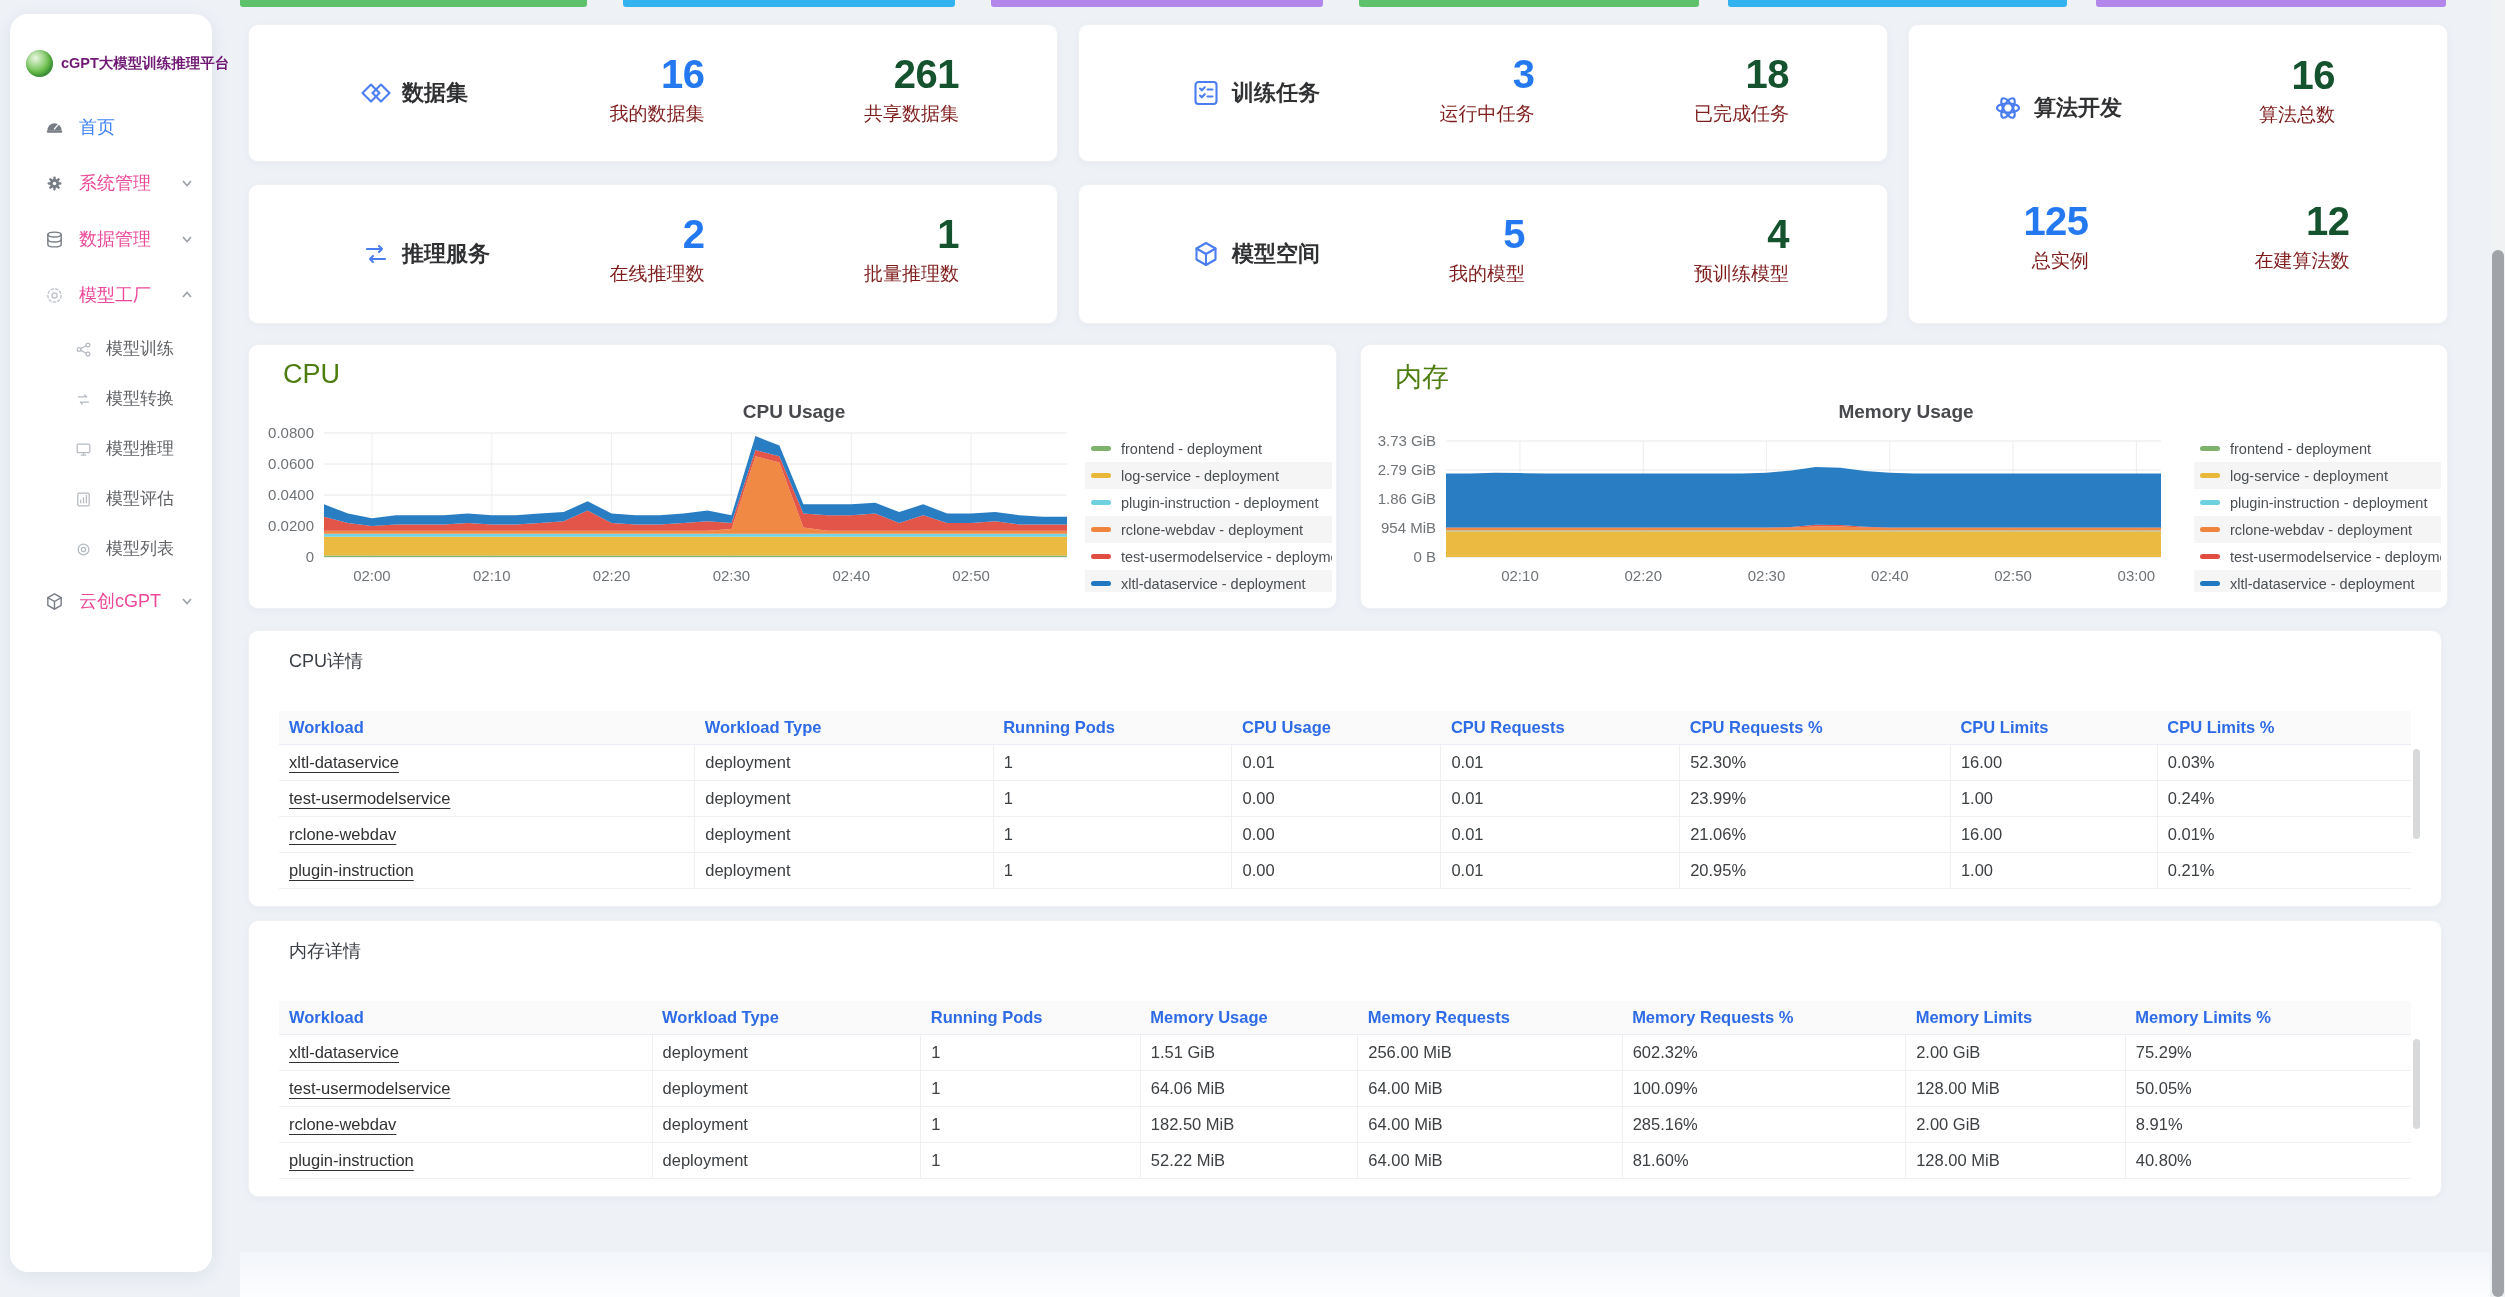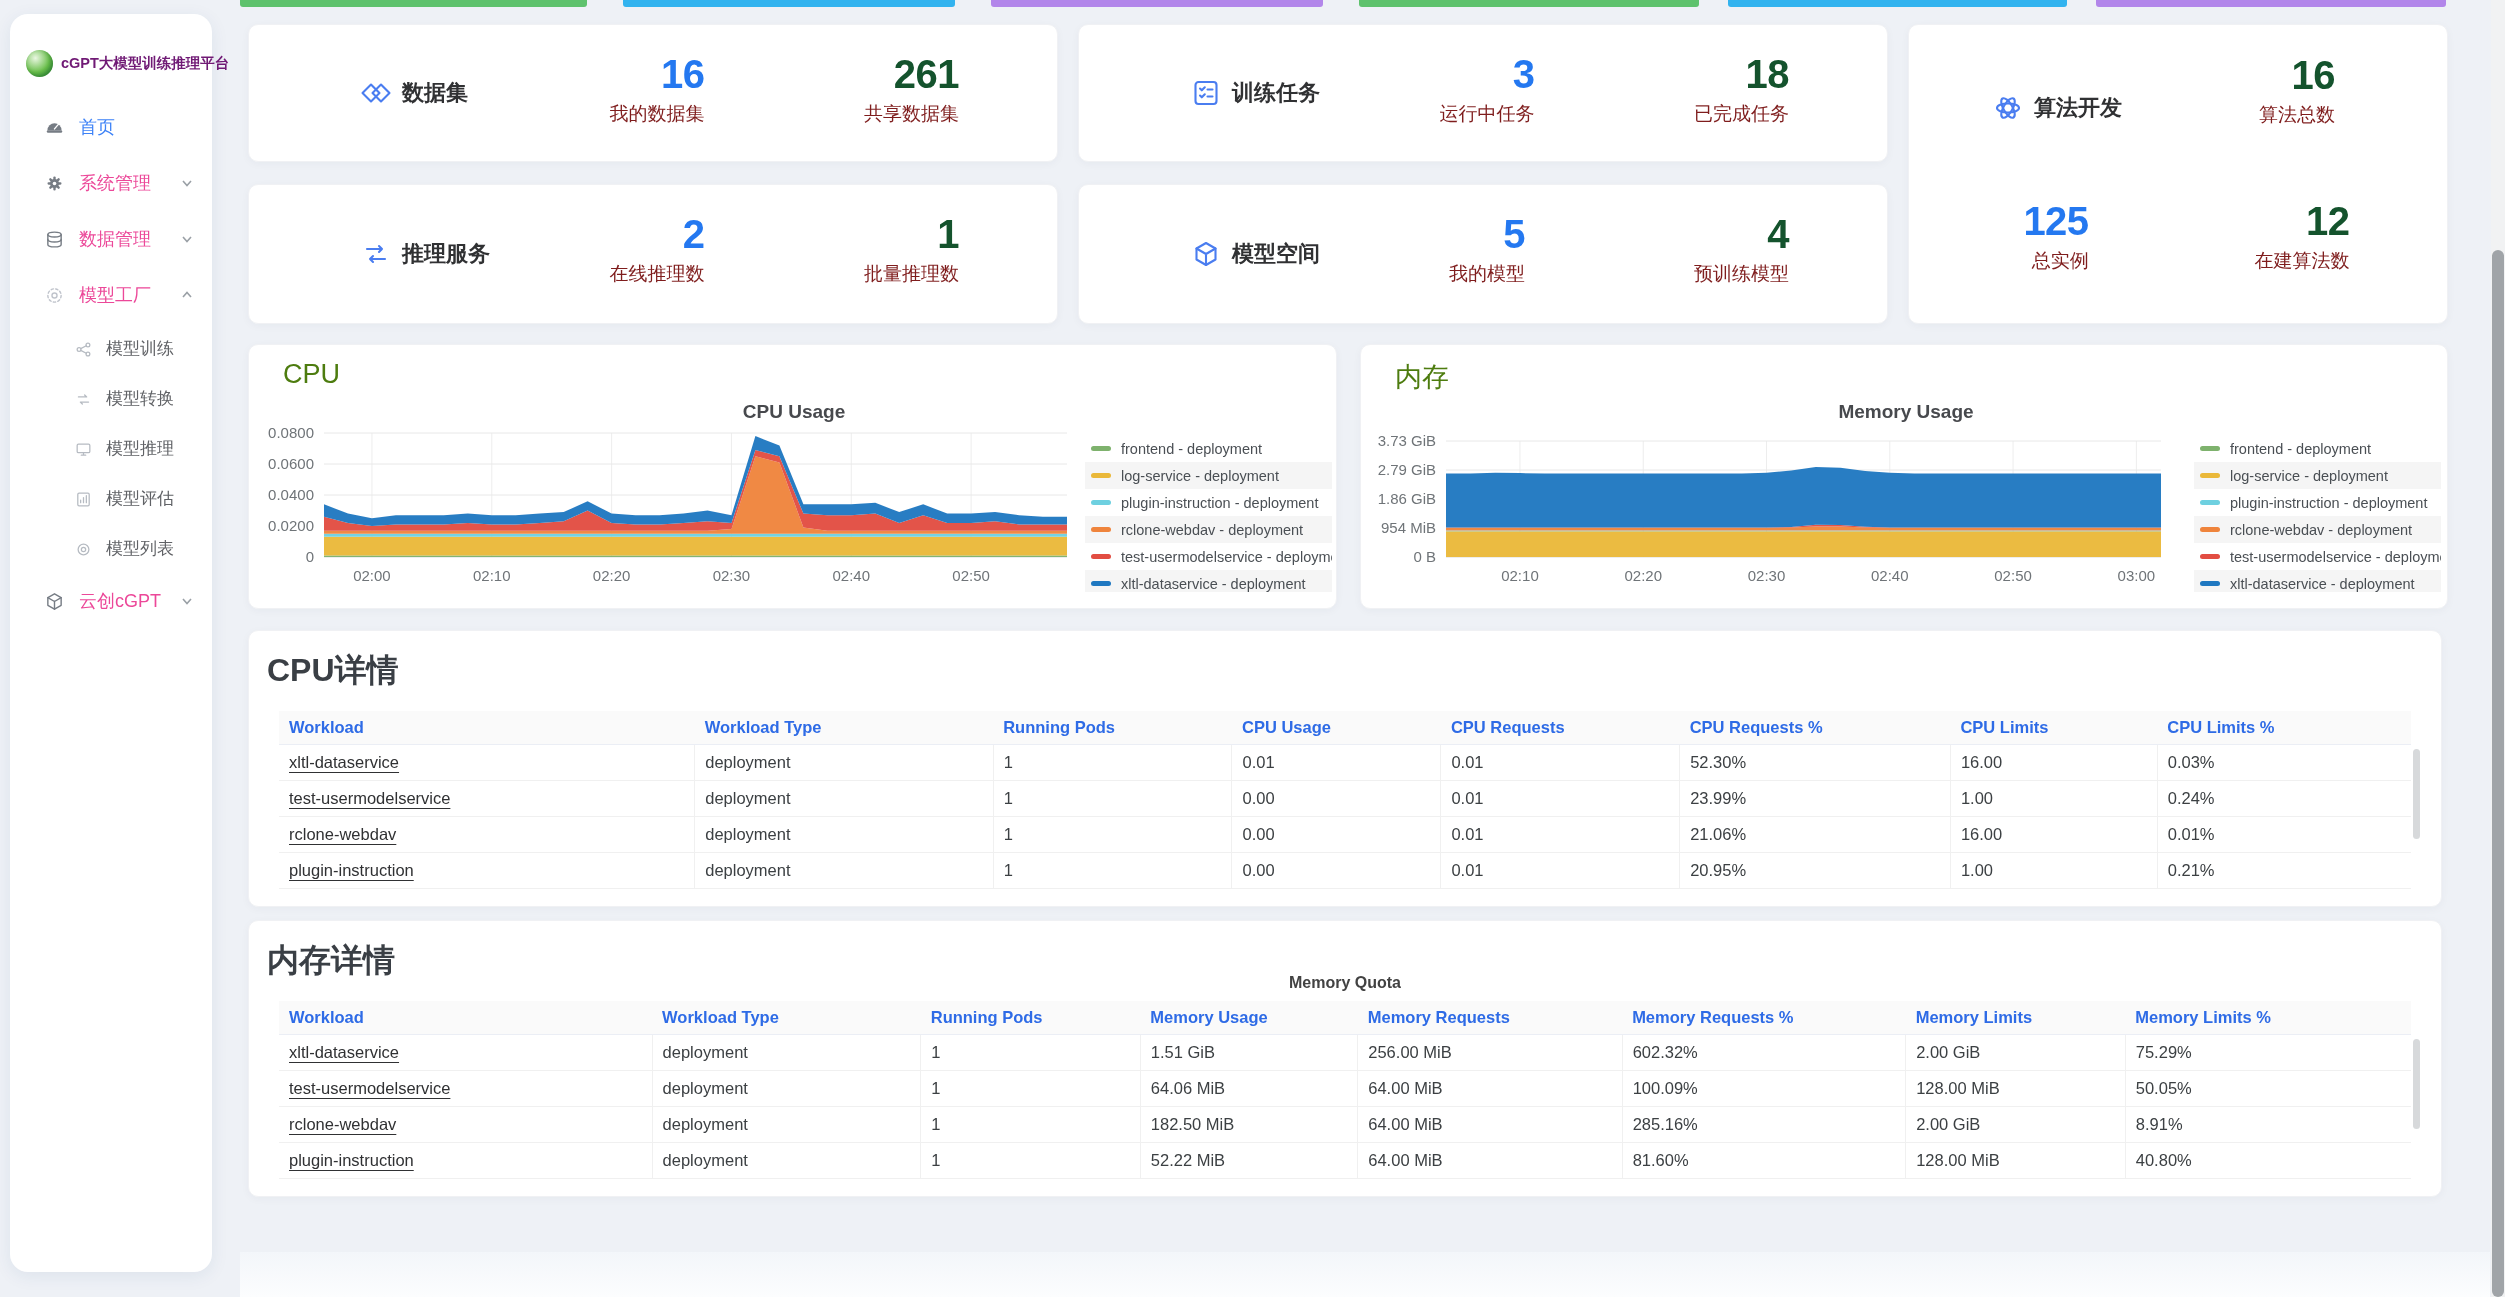--- a/index.html
+++ b/index.html
@@ -61,21 +61,21 @@
   #cpu-legend{right:4px}
   #mem-legend{right:6px}
   .legend-item{display:flex;align-items:center;height:27px;padding:0 6px;cursor:pointer}
   .legend-item:nth-child(even){background:#f5f5f5}
   .legend-swatch{width:20px;height:5px;border-radius:2.5px;margin-right:10px;flex:0 0 auto}
   .legend-label{font-size:14.5px;color:#4a4f54;white-space:nowrap}
 
   
   #card-cpu-detail{left:248px;top:630px;width:2192px;height:275px}
   #card-mem-detail{left:248px;top:920px;width:2192px;height:275px}
-  .section-title{position:absolute;left:18px;top:18px;font-size:32px;font-weight:700;color:#3a3f45}
+  .section-title{position:absolute;left:40px;top:18px;font-size:18px;font-weight:400;color:#3a3f45}
   .quota-title{position:absolute;left:0;right:0;top:53px;text-align:center;font-size:16px;font-weight:700;color:#424242}
   .table-wrap{position:absolute;left:30px;right:30px;top:80px}
   table{width:100%;border-collapse:collapse;table-layout:fixed}
   thead th{background:#fafafa;color:#2e6be6;font-size:16.5px;font-weight:700;text-align:left;
            padding:7px 10px;border-bottom:1px solid #ebeef5;white-space:nowrap;cursor:pointer}
   tbody td{font-size:16.5px;color:#3c4043;padding:8px 10px;border-bottom:1px solid #f0f0f0;
            border-right:1px solid #f0f0f0;white-space:nowrap;overflow:hidden}
   tbody td:last-child{border-right:none}
   .wl-link{color:#303133;text-decoration:underline;text-underline-offset:4px;cursor:pointer}
   .inner-scroll{position:absolute;right:21px;top:118px;width:7px;height:90px;background:#d7d9db;border-radius:4px;cursor:pointer}
@@ -524,21 +524,20 @@
             <td>0.21%</td>
           </tr>
         </tbody>
       </table>
   </div>
   <div class="inner-scroll"></div>
 </div>
 
 <div class="card" id="card-mem-detail">
   <div class="section-title">内存详情</div>
-  <div class="quota-title">Memory Quota</div>
   <div class="table-wrap">
     <table id="mem-table">
         <colgroup>
           <col style="width: 17.5%;">
           <col style="width: 12.6%;">
           <col style="width: 10.3%;">
           <col style="width: 10.2%;">
           <col style="width: 12.4%;">
           <col style="width: 13.3%;">
           <col style="width: 10.3%;">

